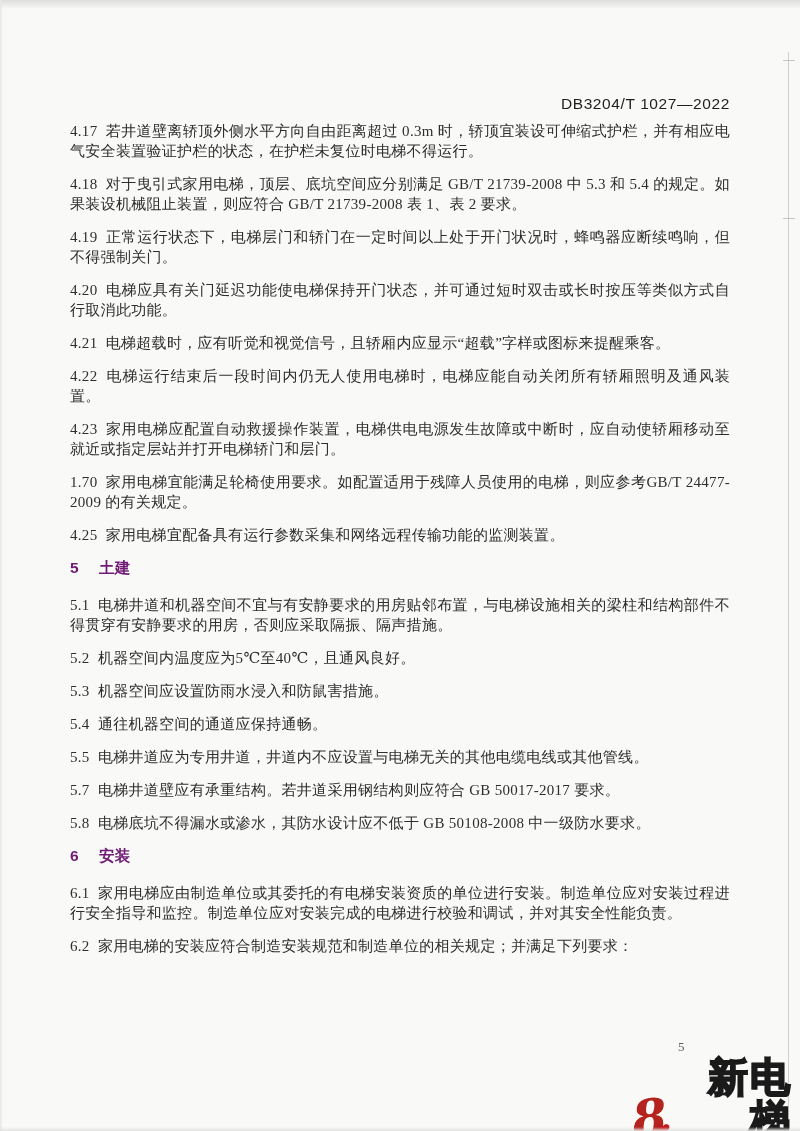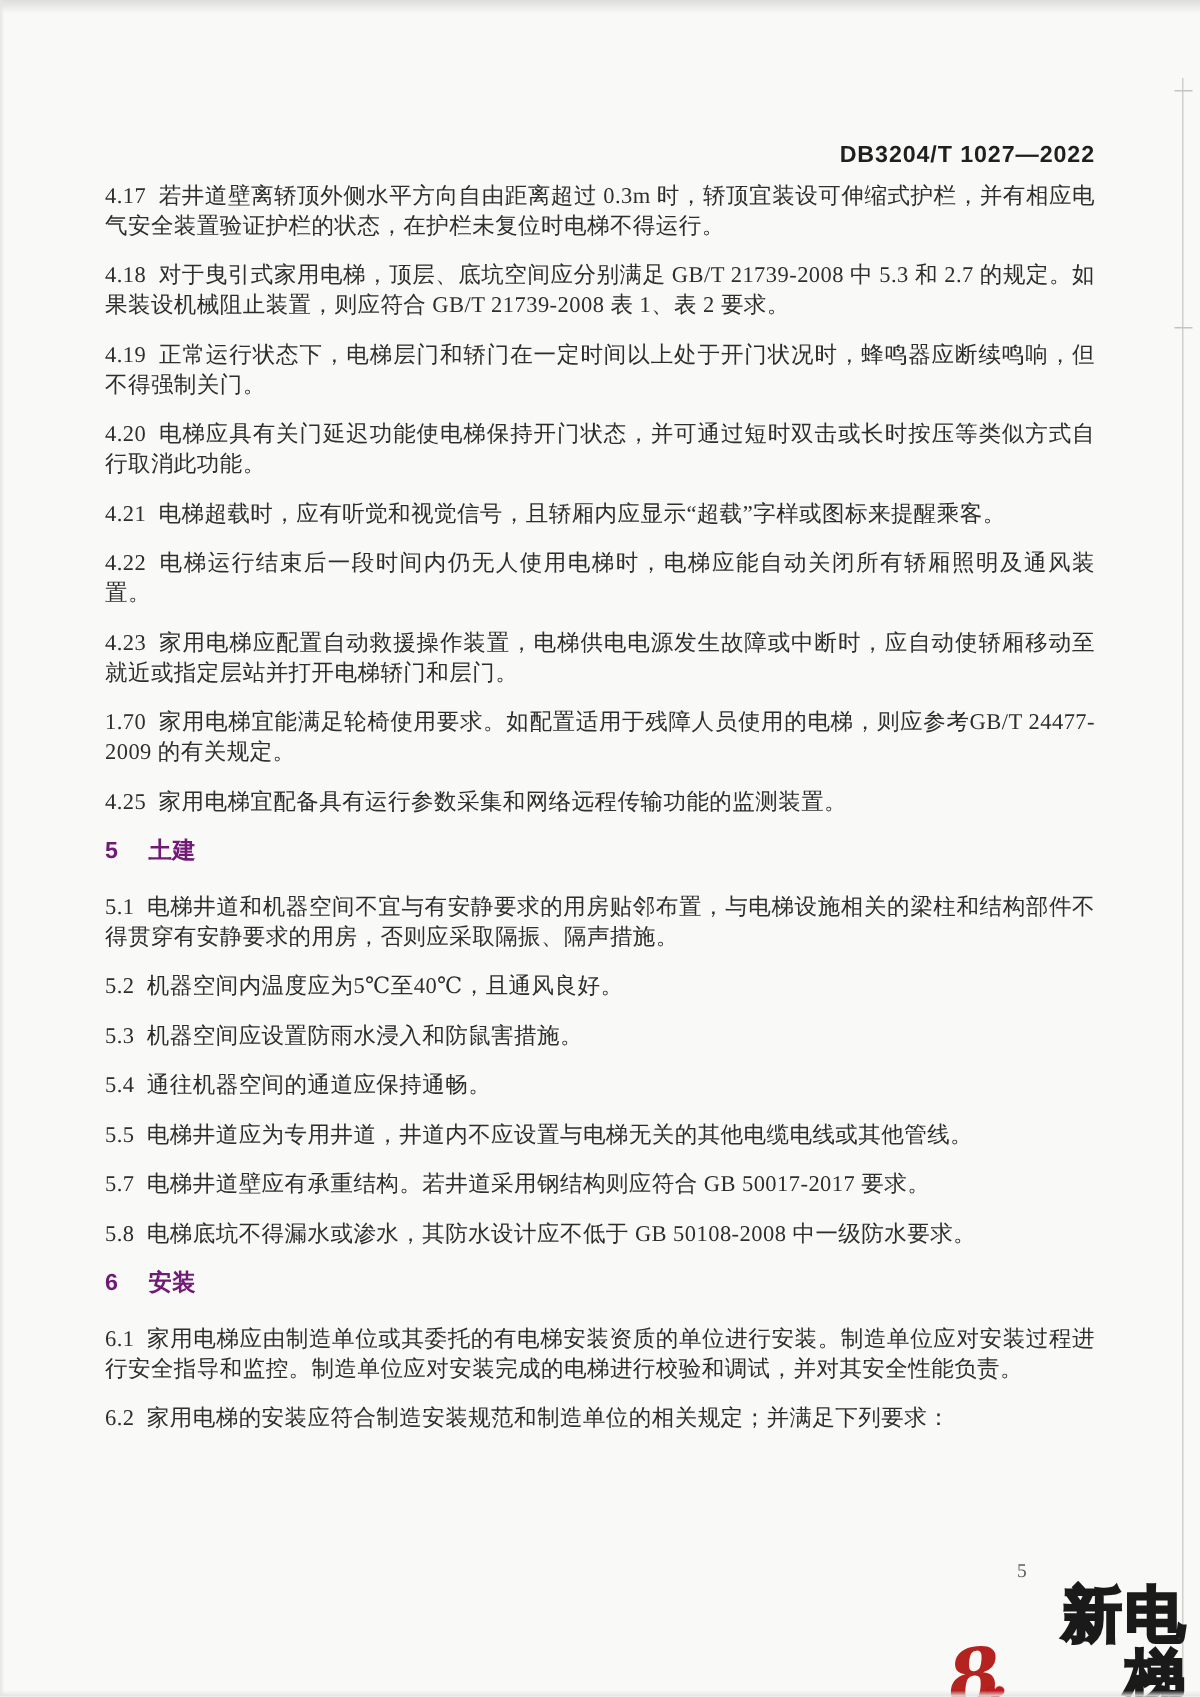--- a/index.html
+++ b/index.html
@@ -32,21 +32,21 @@
   }
   .edge-tick{
     position:absolute;height:1px;background:#c4c4c0;width:12px;right:5px;
   }
   .tick-1{top:60px;}
   .tick-2{top:218px;}
 
   .doc-code{
     position:absolute;top:95px;right:70px;
     font-family:"Liberation Sans","DejaVu Sans",sans-serif;
-    font-size:15.5px;font-weight:700;letter-spacing:0.6px;color:#1f1f1f;
+    font-size:15.5px;font-weight:400;letter-spacing:0.6px;color:#1f1f1f;
   }
 
   .content{
     position:absolute;left:70px;top:121px;width:660px;
     font-size:15px;line-height:20px;
     text-align:justify;letter-spacing:0.3px;
   }
   .content p.clause{margin:0 0 13px;}
   .content h2.heading{
     font-size:15.5px;font-weight:700;color:#701a75;
@@ -99,21 +99,21 @@
 <div class="page">
   <div class="edge-left"></div>
   <div class="edge-line"></div>
   <div class="edge-tick tick-1"></div>
   <div class="edge-tick tick-2"></div>
 
   <div class="doc-code">DB3204/T 1027—2022</div>
 
   <main class="content">
       <p class="clause"><span class="num">4.17</span><span class="txt">若井道壁离轿顶外侧水平方向自由距离超过 0.3m 时，轿顶宜装设可伸缩式护栏，并有相应电气安全装置验证护栏的状态，在护栏未复位时电梯不得运行。</span></p>
-      <p class="clause"><span class="num">4.18</span><span class="txt">对于曳引式家用电梯，顶层、底坑空间应分别满足 GB/T 21739-2008 中 5.3 和 2.7 的规定。如果装设机械阻止装置，则应符合 GB/T 21739-2008 表 1、表 2 要求。</span></p>
+      <p class="clause"><span class="num">4.18</span><span class="txt">对于曳引式家用电梯，顶层、底坑空间应分别满足 GB/T 21739-2008 中 5.3 和 5.4 的规定。如果装设机械阻止装置，则应符合 GB/T 21739-2008 表 1、表 2 要求。</span></p>
       <p class="clause"><span class="num">4.19</span><span class="txt">正常运行状态下，电梯层门和轿门在一定时间以上处于开门状况时，蜂鸣器应断续鸣响，但不得强制关门。</span></p>
       <p class="clause"><span class="num">4.20</span><span class="txt">电梯应具有关门延迟功能使电梯保持开门状态，并可通过短时双击或长时按压等类似方式自行取消此功能。</span></p>
       <p class="clause"><span class="num">4.21</span><span class="txt">电梯超载时，应有听觉和视觉信号，且轿厢内应显示“超载”字样或图标来提醒乘客。</span></p>
       <p class="clause"><span class="num">4.22</span><span class="txt">电梯运行结束后一段时间内仍无人使用电梯时，电梯应能自动关闭所有轿厢照明及通风装置。</span></p>
       <p class="clause"><span class="num">4.23</span><span class="txt">家用电梯应配置自动救援操作装置，电梯供电电源发生故障或中断时，应自动使轿厢移动至就近或指定层站并打开电梯轿门和层门。</span></p>
       <p class="clause"><span class="num">1.70</span><span class="txt">家用电梯宜能满足轮椅使用要求。如配置适用于残障人员使用的电梯，则应参考GB/T 24477-2009 的有关规定。</span></p>
       <p class="clause"><span class="num">4.25</span><span class="txt">家用电梯宜配备具有运行参数采集和网络远程传输功能的监测装置。</span></p>
       <h2 class="heading"><span class="num">5</span><span class="txt">土建</span></h2>
       <p class="clause"><span class="num">5.1</span><span class="txt">电梯井道和机器空间不宜与有安静要求的用房贴邻布置，与电梯设施相关的梁柱和结构部件不得贯穿有安静要求的用房，否则应采取隔振、隔声措施。</span></p>
       <p class="clause"><span class="num">5.2</span><span class="txt">机器空间内温度应为5℃至40℃，且通风良好。</span></p>

